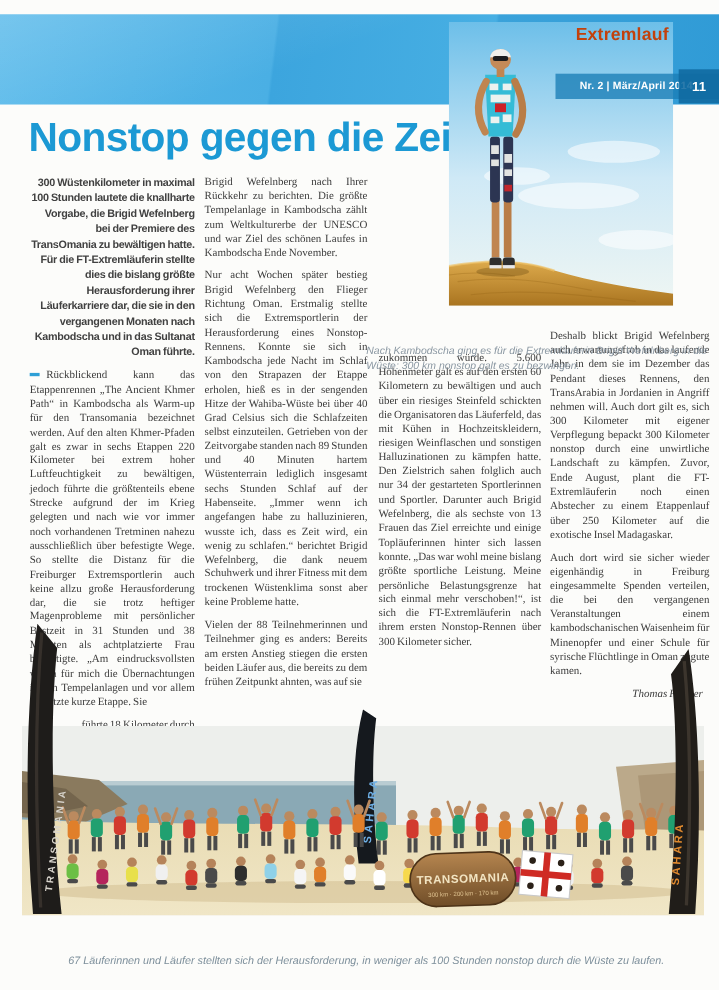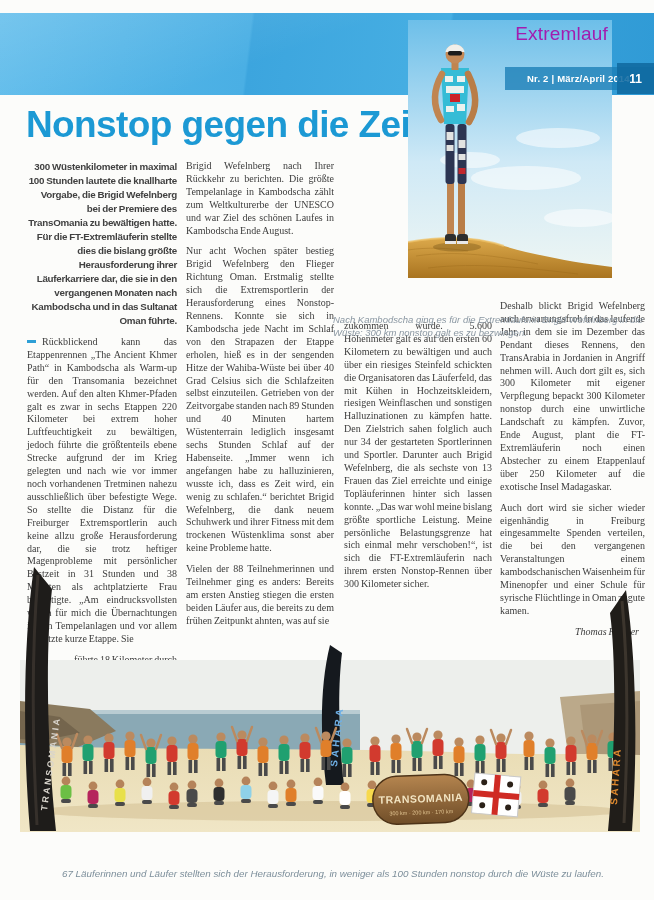--- a/index.html
+++ b/index.html
@@ -4,22 +4,22 @@
 <style>
   html,body{margin:0;padding:0;}
   body{background:#e9e9e7;font-family:"Liberation Sans",sans-serif;}
   #page{position:relative;width:654px;height:900px;background:#fcfcfa;margin:0 auto;overflow:hidden;}
 
   
   .band{position:absolute;left:0;top:13px;width:654px;height:82px;
     background:linear-gradient(97deg,#58b9ea 0%,#4aafe4 38%,#3ca5de 38.4%,#47afe3 68%,#3aa2da 68.4%,#309bd6 100%);}
   .band::after{content:"";position:absolute;inset:0;
     background:linear-gradient(160deg,rgba(255,255,255,.18) 0%,rgba(255,255,255,0) 45%);}
-  .extremlauf{position:absolute;top:23px;right:46px;font-size:19px;font-weight:400;
-    color:#a21caf;letter-spacing:.2px;z-index:6;}
+  .extremlauf{position:absolute;top:23px;right:46px;font-size:16px;font-weight:700;
+    color:#c2410c;letter-spacing:.2px;z-index:6;}
   .issueband{position:absolute;left:505px;top:67px;width:149px;height:23px;
     background:rgba(26,126,182,.78);z-index:5;display:flex;align-items:center;}
   .issuetext{color:#fff;font-size:9.5px;font-weight:700;padding-left:22px;letter-spacing:.2px;}
   .pagenum{position:absolute;left:617px;top:63px;width:37px;height:31px;background:rgba(16,106,160,.88);
     z-index:6;display:flex;align-items:center;justify-content:center;color:#fff;font-size:12px;font-weight:700;}
 
   
   .hero{position:absolute;left:408px;top:20px;width:204px;height:258px;z-index:3;}
   .hero svg{display:block;}
 
@@ -125,21 +125,21 @@
 
   <div class="title">Nonstop gegen die Zeit</div>
 
   <div id="col1" class="col">
     <p class="intro">300 Wüstenkilometer in maximal 100 Stunden lautete die knallharte Vorgabe, die Brigid Wefelnberg bei der Premiere des TransOmania zu bewältigen hatte. Für die FT-Extremläuferin stellte dies die bislang größte Herausforderung ihrer Läuferkarriere dar, die sie in den vergangenen Monaten nach Kambodscha und in das Sultanat Oman führte.</p>
     <p><span class="dash"></span><span>Rückblickend kann das Etappenrennen „The Ancient Khmer Path“ in Kambodscha als Warm-up für den Transomania bezeichnet werden. Auf den alten Khmer-Pfaden galt es zwar in sechs Etappen 220 Kilometer bei extrem hoher Luftfeuchtigkeit zu bewältigen, jedoch führte die größtenteils ebene Strecke aufgrund der im Krieg gelegten und nach wie vor immer noch vorhandenen Tretminen nahezu ausschließlich über befestigte Wege. So stellte die Distanz für die Freiburger Extremsportlerin auch keine allzu große Herausforderung dar, die sie trotz heftiger Magenprobleme mit persönlicher Bestzeit in 31 Stunden und 38 Minuten als achtplatzierte Frau bewältigte. „Am eindrucksvollsten waren für mich die Übernachtungen in den Tempelanlagen und vor allem die letzte kurze Etappe. Sie</span></p>
     <p class="tail">führte 18 Kilometer durch Angkor Wat“, wusste</p>
   </div>
 
   <div id="col2" class="col">
-    <p>Brigid Wefelnberg nach Ihrer Rückkehr zu berichten. Die größte Tempelanlage in Kambodscha zählt zum Weltkulturerbe der UNESCO und war Ziel des schönen Laufes in Kambodscha Ende August.</p>
+    <p>Brigid Wefelnberg nach Ihrer Rückkehr zu berichten. Die größte Tempelanlage in Kambodscha zählt zum Weltkulturerbe der UNESCO und war Ziel des schönen Laufes in Kambodscha Ende November.</p>
     <p>Nur acht Wochen später bestieg Brigid Wefelnberg den Flieger Richtung Oman. Erstmalig stellte sich die Extremsportlerin der Herausforderung eines Nonstop-Rennens. Konnte sie sich in Kambodscha jede Nacht im Schlaf von den Strapazen der Etappe erholen, hieß es in der sengenden Hitze der Wahiba-Wüste bei über 40 Grad Celsius sich die Schlafzeiten selbst einzuteilen. Getrieben von der Zeitvorgabe standen nach 89 Stunden und 40 Minuten hartem Wüstenterrain lediglich insgesamt sechs Stunden Schlaf auf der Habenseite. „Immer wenn ich angefangen habe zu halluzinieren, wusste ich, dass es Zeit wird, ein wenig zu schlafen.“ berichtet Brigid Wefelnberg, die dank neuem Schuhwerk und ihrer Fitness mit dem trockenen Wüstenklima sonst aber keine Probleme hatte.</p>
     <p>Vielen der 88 Teilnehmerinnen und Teilnehmer ging es anders: Bereits am ersten Anstieg stiegen die ersten beiden Läufer aus, die bereits zu dem frühen Zeitpunkt ahnten, was auf sie</p>
   </div>
 
   <div id="col3" class="col">
     <p>zukommen würde. 5.600 Höhenmeter galt es auf den ersten 60 Kilometern zu bewältigen und auch über ein riesiges Steinfeld schickten die Organisatoren das Läuferfeld, das mit Kühen in Hochzeitskleidern, riesigen Weinflaschen und sonstigen Halluzinationen zu kämpfen hatte. Den Zielstrich sahen folglich auch nur 34 der gestarteten Sportlerinnen und Sportler. Darunter auch Brigid Wefelnberg, die als sechste von 13 Frauen das Ziel erreichte und einige Topläuferinnen hinter sich lassen konnte. „Das war wohl meine bislang größte sportliche Leistung. Meine persönliche Belastungsgrenze hat sich einmal mehr verschoben!“, ist sich die FT-Extremläuferin nach ihrem ersten Nonstop-Rennen über 300 Kilometer sicher.</p>
   </div>
 
   <div id="col4" class="col">
     <p>Deshalb blickt Brigid Wefelnberg auch erwartungsfroh in das laufende Jahr, in dem sie im Dezember das Pendant dieses Rennens, den TransArabia in Jordanien in Angriff nehmen will. Auch dort gilt es, sich 300 Kilometer mit eigener Verpflegung bepackt 300 Kilometer nonstop durch eine unwirtliche Landschaft zu kämpfen. Zuvor, Ende August, plant die FT-Extremläuferin noch einen Abstecher zu einem Etappenlauf über 250 Kilometer auf die exotische Insel Madagaskar.</p>

